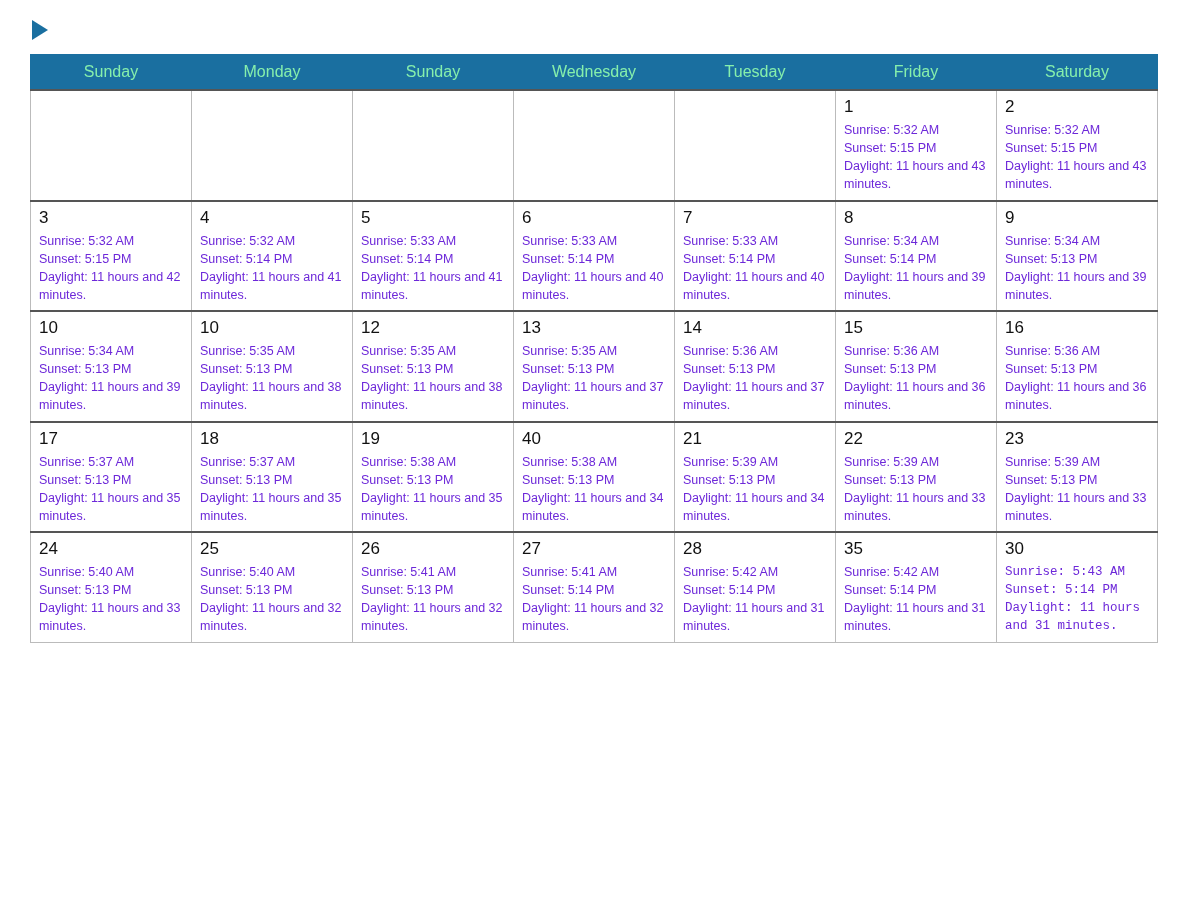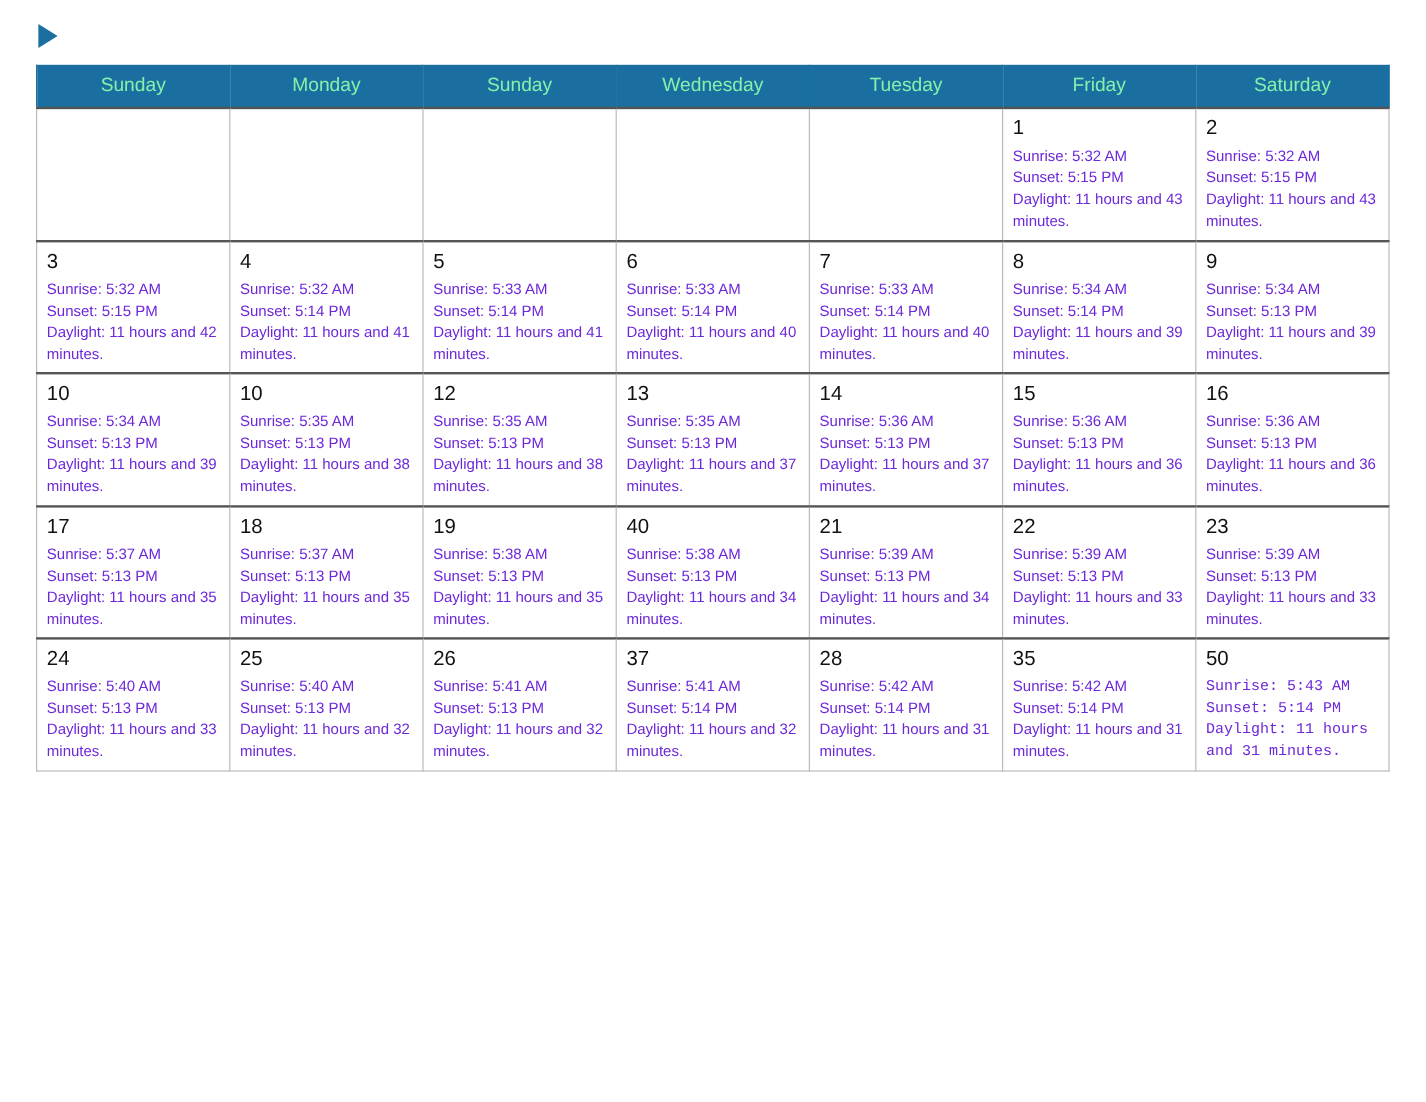--- a/index.html
+++ b/index.html
@@ -296,38 +296,38 @@
 Sunset: 5:13 PM
 Daylight: 11 hours and 32 minutes.</div>
         </td>
         <td>
           <span class="day-number">26</span>
           <div class="day-info" style="white-space: pre-line;">Sunrise: 5:41 AM
 Sunset: 5:13 PM
 Daylight: 11 hours and 32 minutes.</div>
         </td>
         <td>
-          <span class="day-number">37</span>
+          <span class="day-number">27</span>
           <div class="day-info" style="white-space: pre-line;">Sunrise: 5:41 AM
 Sunset: 5:14 PM
 Daylight: 11 hours and 32 minutes.</div>
         </td>
         <td>
           <span class="day-number">28</span>
           <div class="day-info" style="white-space: pre-line;">Sunrise: 5:42 AM
 Sunset: 5:14 PM
 Daylight: 11 hours and 31 minutes.</div>
         </td>
         <td>
           <span class="day-number">35</span>
           <div class="day-info" style="white-space: pre-line;">Sunrise: 5:42 AM
 Sunset: 5:14 PM
 Daylight: 11 hours and 31 minutes.</div>
         </td>
         <td>
-          <span class="day-number">50</span>
+          <span class="day-number">30</span>
           <div class="day-info" style="white-space: pre-line; font-family: Liberation Mono, monospace;">Sunrise: 5:43 AM
 Sunset: 5:14 PM
 Daylight: 11 hours and 31 minutes.</div>
         </td>
       </tr>
     </tbody>
 </table>
 
 </body></html>

